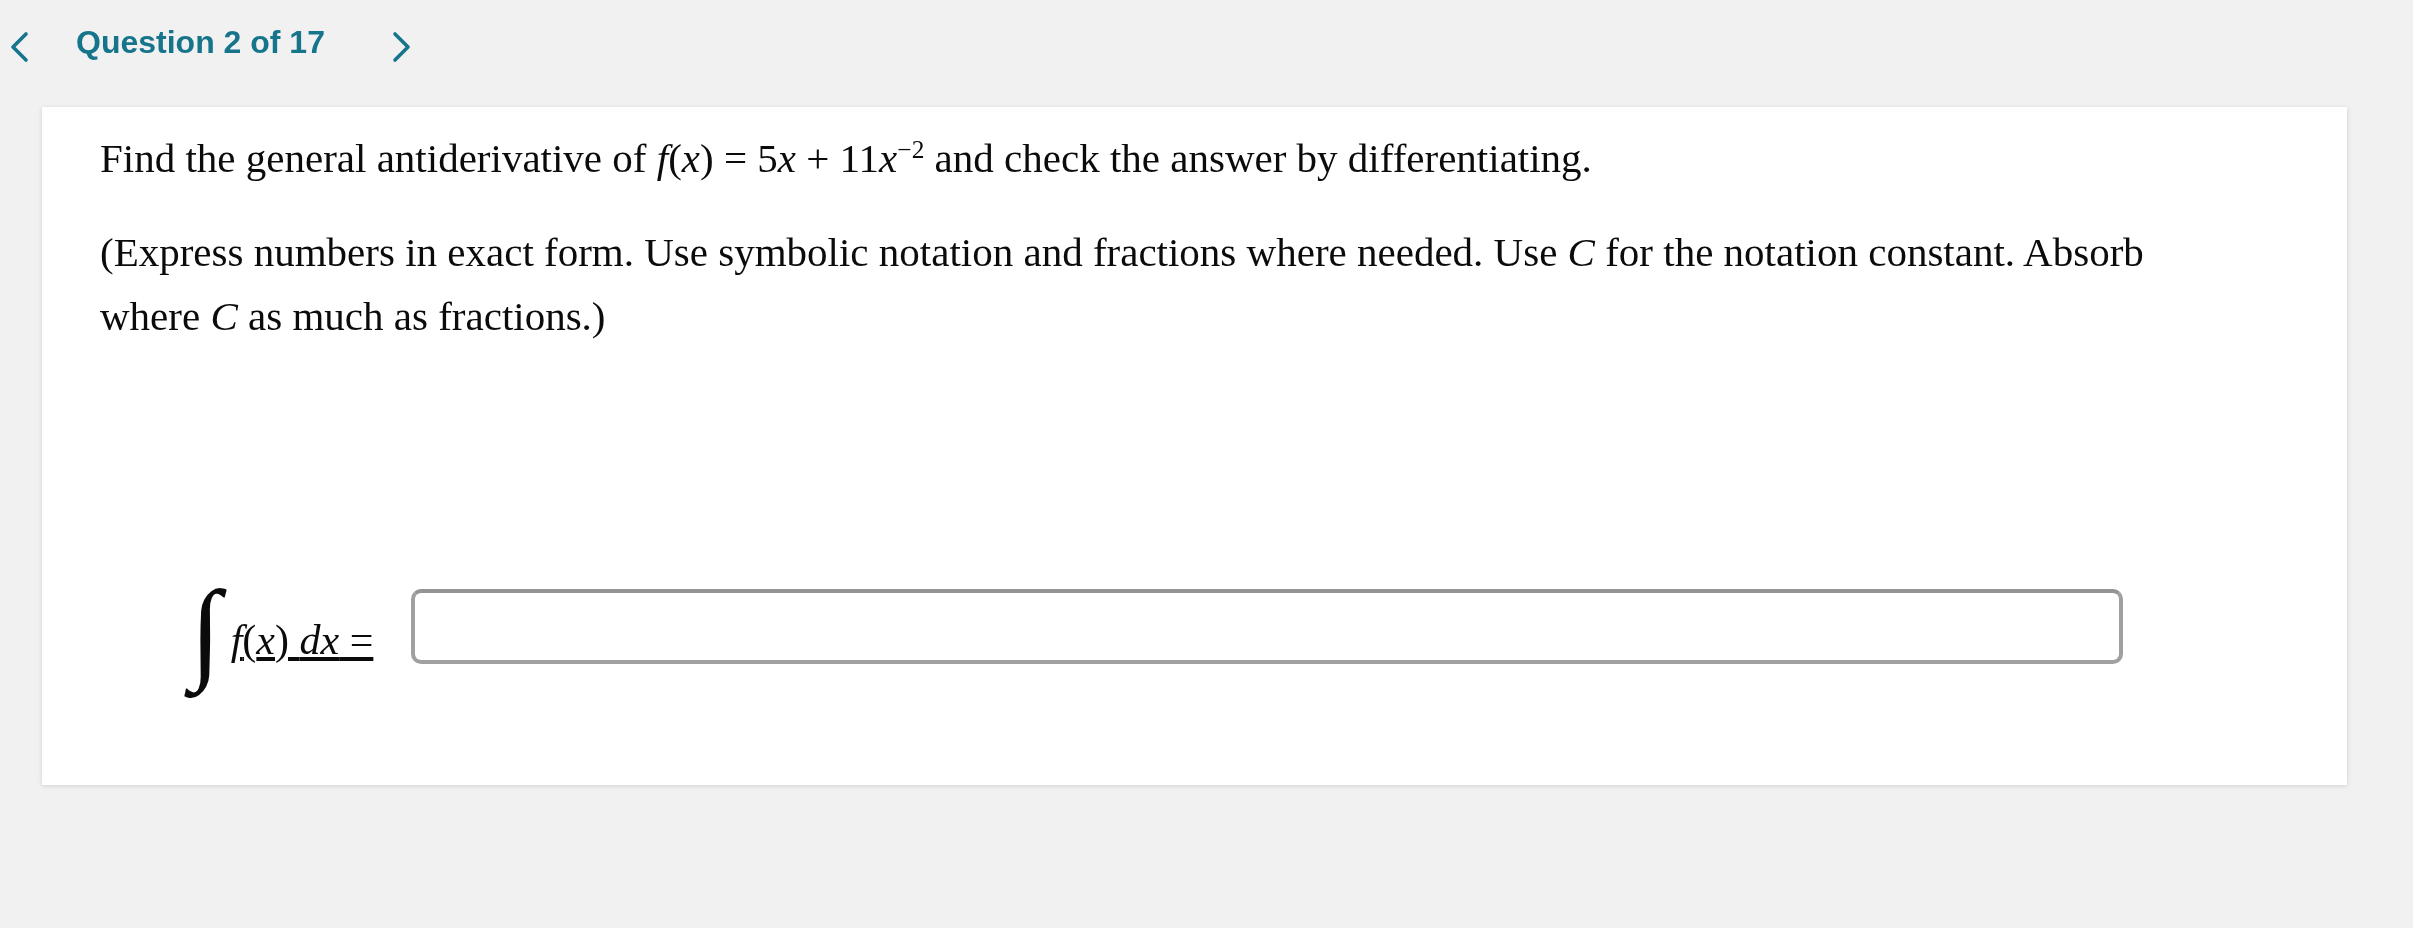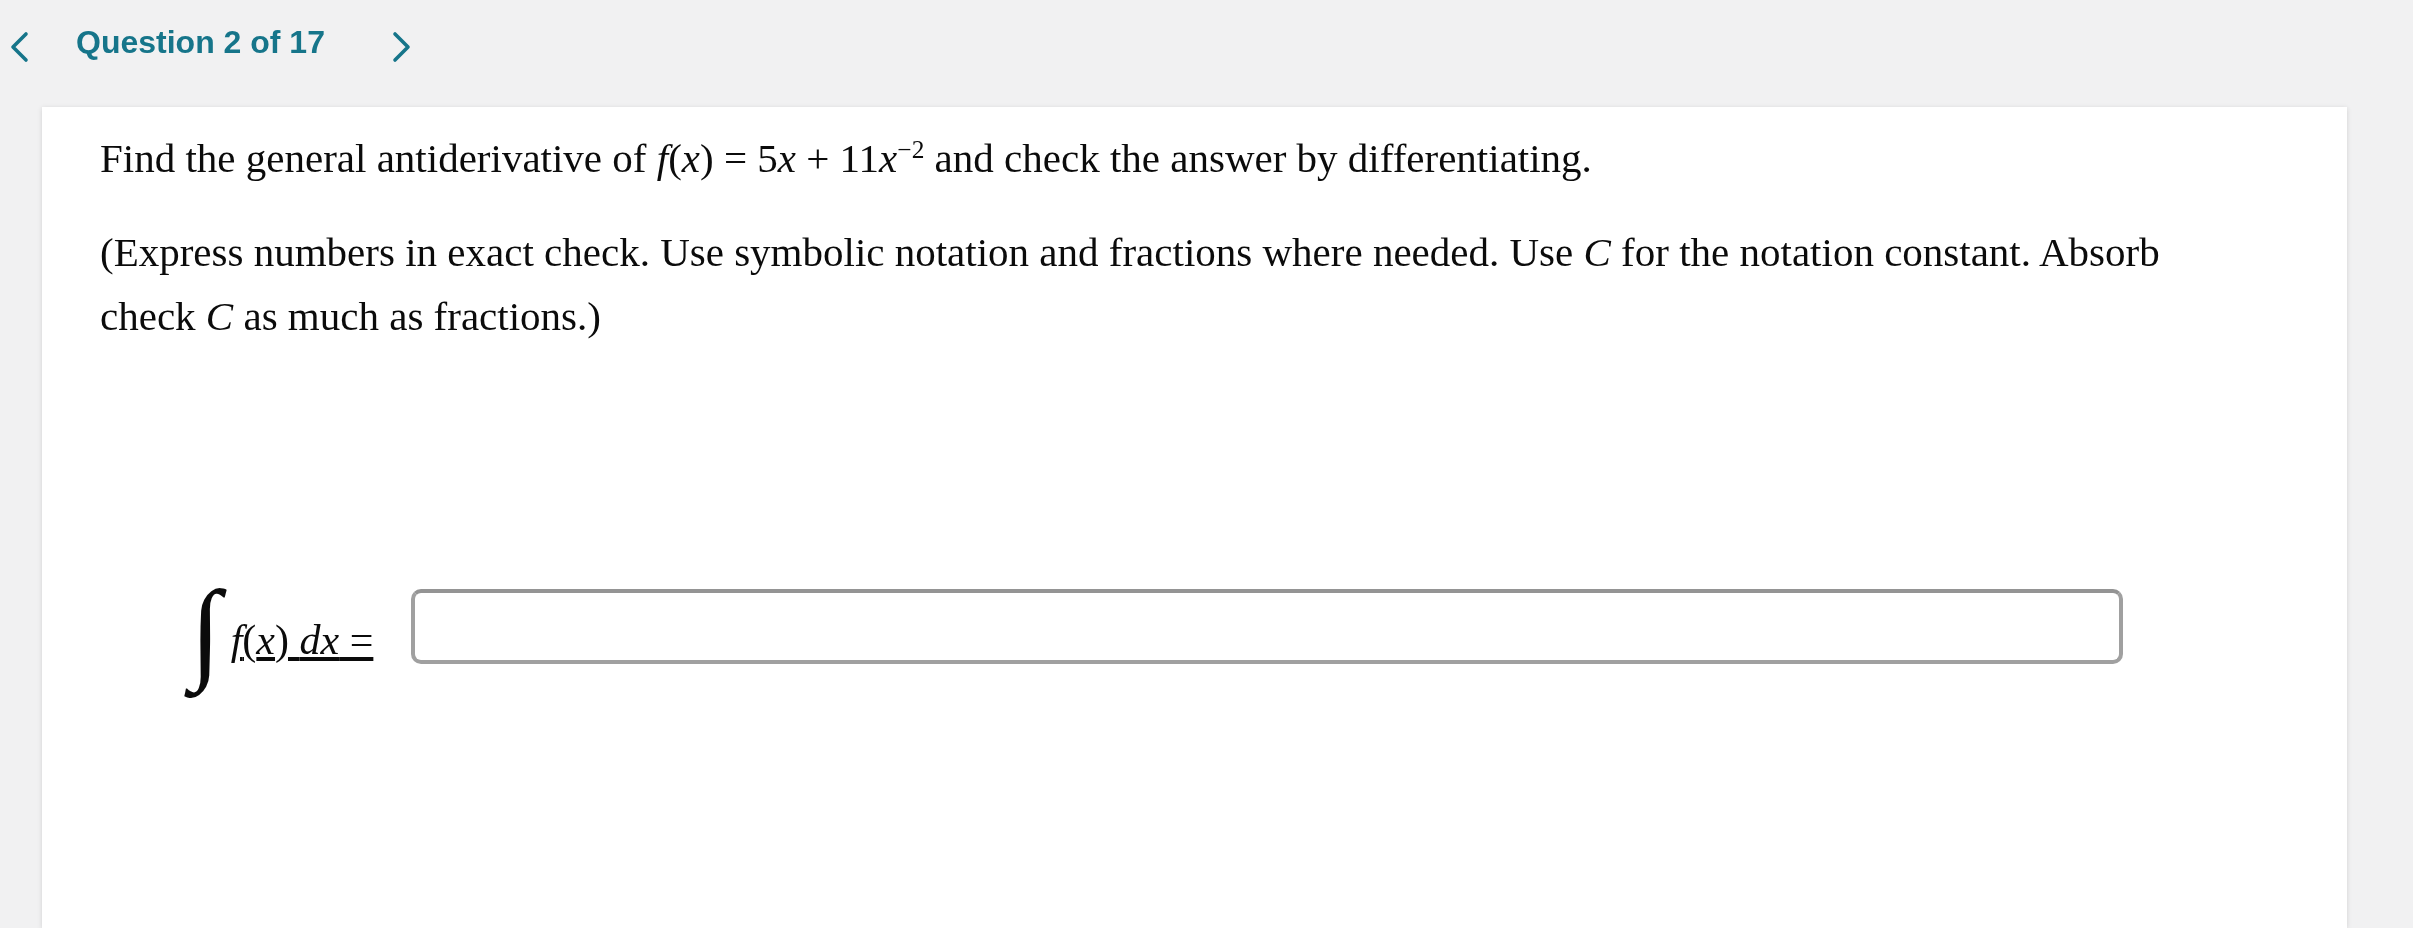--- a/index.html
+++ b/index.html
@@ -37,21 +37,21 @@
     position:absolute;left:76px;top:22px;
     font-family:"Liberation Sans","DejaVu Sans",sans-serif;
     font-weight:bold;font-size:32px;line-height:40px;
     color:var(--accent);
     white-space:nowrap;
   }
 
   
   .panel{
     position:absolute;left:42px;top:107px;
-    width:2305px;height:821px;
+    width:2305px;height:678px;
     background:var(--panel-bg);
     box-shadow:0 1px 5px rgba(0,0,0,0.13);
     padding:20px 0 0 58px;
   }
   .prose{
     font-size:41px;line-height:62px;
     max-width:2220px;
   }
   .prose.instructions{margin-top:26px;line-height:64px;}
   .line{display:block;white-space:nowrap;}
@@ -113,22 +113,22 @@
       </svg>
     </span>
   </button>
 </div>
 
 <div class="panel">
 
   <p class="prose"><span>Find the general antiderivative of </span><span class="it">f</span><span>(</span><span class="it">x</span><span>) = 5</span><span class="it">x</span><span> + 11</span><span class="it">x</span><sup>−2</sup><span> and check the answer by differentiating.</span></p>
 
   <p class="prose instructions">
-    <span class="line"><span>(Express numbers in exact check. Use symbolic notation and fractions where needed. Use </span><span class="it">C</span><span> for the notation constant. Absorb</span></span>
-    <span class="line"><span>check </span><span class="it">C</span><span> as much as fractions.)</span></span>
+    <span class="line"><span>(Express numbers in exact form. Use symbolic notation and fractions where needed. Use </span><span class="it">C</span><span> for the notation constant. Absorb</span></span>
+    <span class="line"><span>where </span><span class="it">C</span><span> as much as fractions.)</span></span>
   </p>
 
   <div class="answer-row">
     <span class="integral">∫</span>
     <span class="expr"><span class="it">f</span><span>(</span><span class="it">x</span><span>) </span><span class="it">dx</span><span> =</span></span>
     <input class="answer-input" type="text" value="" style="">
   </div>
 
 </div>
 

